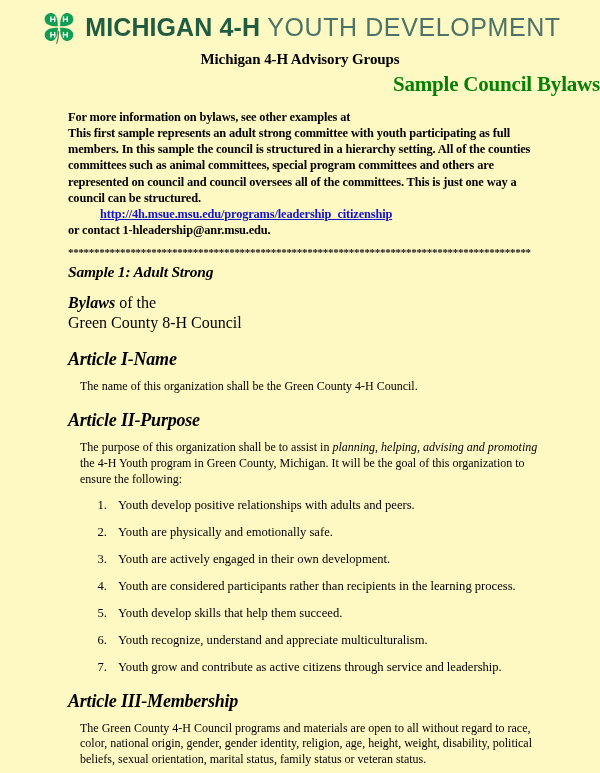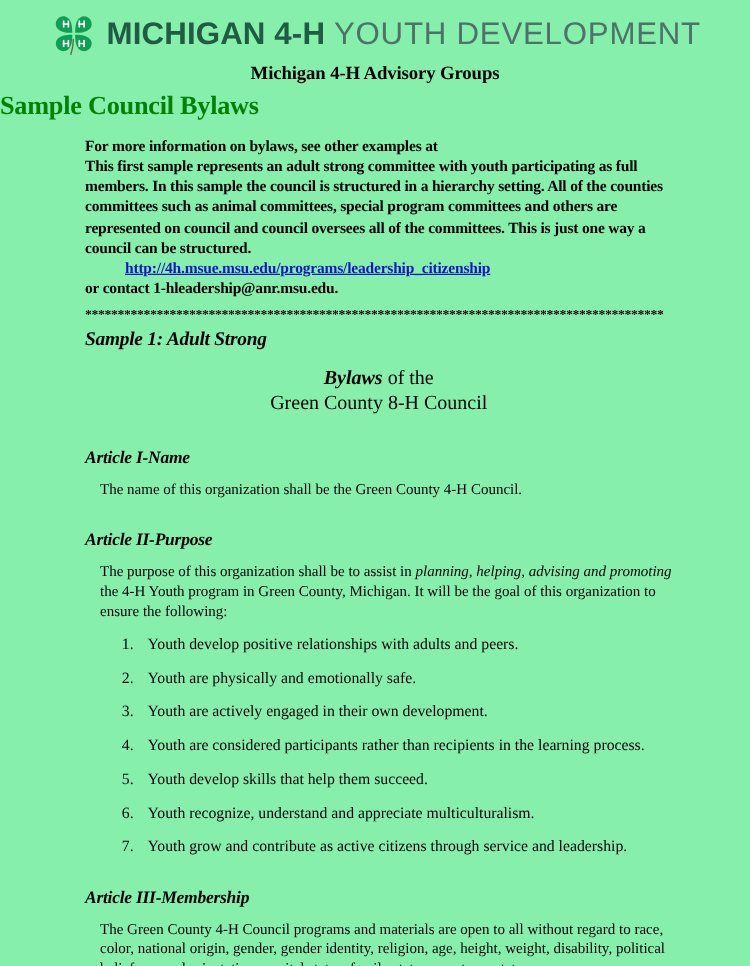--- a/index.html
+++ b/index.html
@@ -11,21 +11,21 @@
     width: 600px;
     height: 773px;
     overflow: hidden;
     font-family: "Liberation Serif", "DejaVu Serif", serif;
     color: #000000;
   }
   .page {
     position: relative;
     width: 600px;
     height: 773px;
-    background: #86efac;
+    background: #fef9c3;
     box-sizing: border-box;
   }
 
   
   .masthead {
     display: flex;
     align-items: center;
     justify-content: center;
     padding: 8px 0 2px 0;
   }
@@ -55,21 +55,21 @@
 
   
   .subtitle {
     text-align: center;
     font-weight: bold;
     font-size: 15px;
     margin: 3px 0 0 0;
     letter-spacing: -0.1px;
   }
   .maintitle {
-    text-align: left;
+    text-align: right;
     font-weight: bold;
     font-size: 21px;
     color: #068106;
     margin: 4px 0 0 0;
     letter-spacing: -0.2px;
   }
 
   
   .content {
     padding: 0 62px 0 68px;
@@ -104,35 +104,34 @@
 
   .sample-head {
     font-weight: bold;
     font-style: italic;
     font-size: 15.5px;
     margin-top: 4px;
     letter-spacing: -0.2px;
   }
 
   .doc-title {
-    text-align: center;
     font-size: 16px;
     margin-top: 12px;
     line-height: 1.28;
   }
   .doc-title .bw {
     font-weight: bold;
     font-style: italic;
   }
 
   .article {
     font-weight: bold;
     font-style: italic;
-    font-size: 14px;
-    margin-top: 25px;
+    font-size: 18px;
+    margin-top: 15px;
     letter-spacing: -0.2px;
   }
   .para {
     font-size: 12px;
     line-height: 1.33;
     margin-top: 9px;
     margin-left: 12px;
   }
   .para .ital { font-style: italic; }
 

